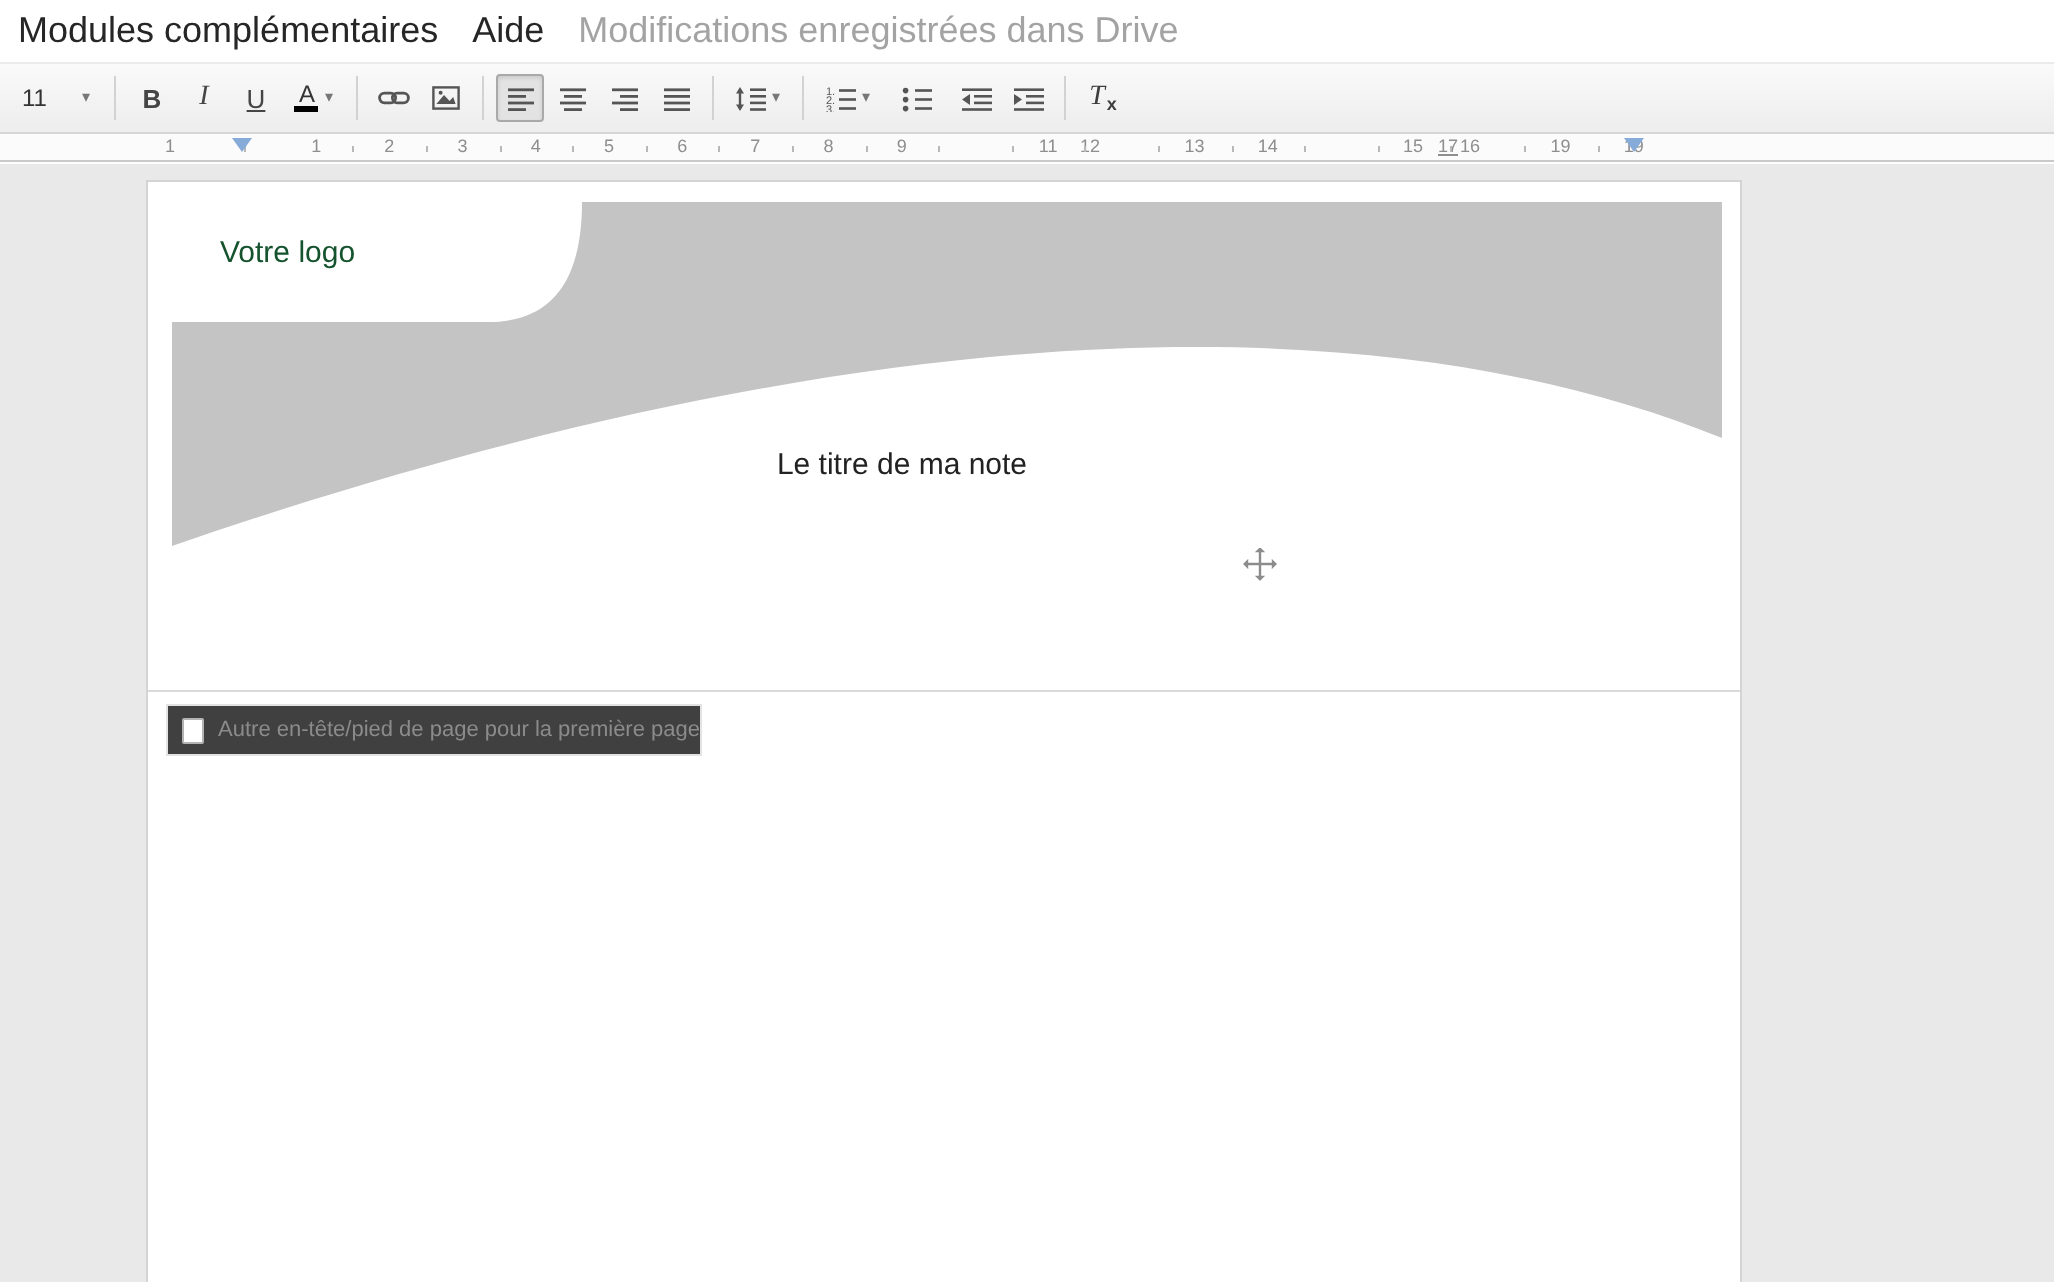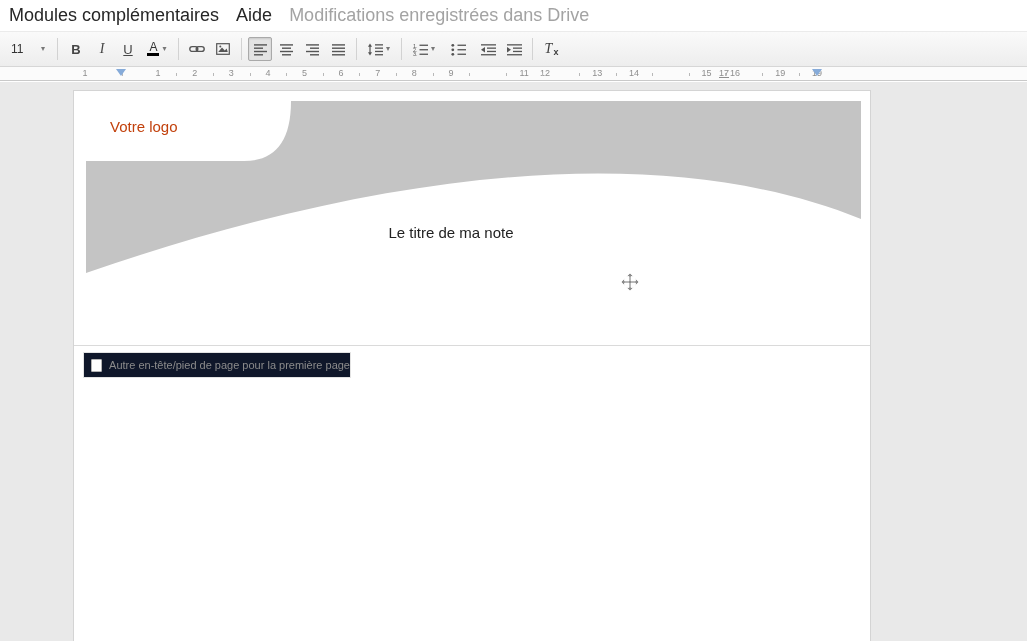--- a/index.html
+++ b/index.html
@@ -42,27 +42,27 @@
   .ruler-tick { position:absolute; top:6px; width:1px; height:3px; background:#b8b8b8; }
   .indent-marker { position:absolute; top:2px; width:0; height:0; cursor:pointer;
                    border-left:5px solid transparent; border-right:5px solid transparent;
                    border-top:7px solid #86abd9; }
 
   
   .canvas { position:absolute; top:82px; left:0; right:0; bottom:0; background:#e9e9e9; overflow:hidden; }
   .page { position:absolute; left:73px; top:8px; width:798px; height:600px; background:#fff;
           border:1px solid #d4d4d4; cursor:text; }
   .header-shape { position:absolute; left:0; top:0; }
-  .logo-text { position:absolute; left:36px; top:27px; font-size:15px; color:#c2410c; }
+  .logo-text { position:absolute; left:36px; top:27px; font-size:15px; color:#14532d; }
   .note-title { position:absolute; top:133px; left:0; width:708px; padding-left:46px;
                 text-align:center; font-size:15px; color:#222; }
   .move-cursor { position:absolute; left:546px; top:181px; }
   .header-line { position:absolute; left:0; top:254px; width:796px; height:1px; background:#dadada; }
   .first-page-option { position:absolute; left:9px; top:261px; width:268px; height:26px;
-                       border:1px solid #e3e3e3; background:#0f172a;
+                       border:1px solid #e3e3e3; background:#404040;
                        display:flex; align-items:center; padding-left:7px; }
   .first-page-option input { appearance:none; -webkit-appearance:none; width:13px; height:13px;
                              border:1px solid #b3b3b3; background:#fff; border-radius:1px; cursor:pointer; }
   .first-page-option label { font-size:11px; color:#8b8b8b; margin-left:7px; cursor:pointer; white-space:nowrap; }
 </style>
 </head>
 <body>
 
 <div class="app">
 

